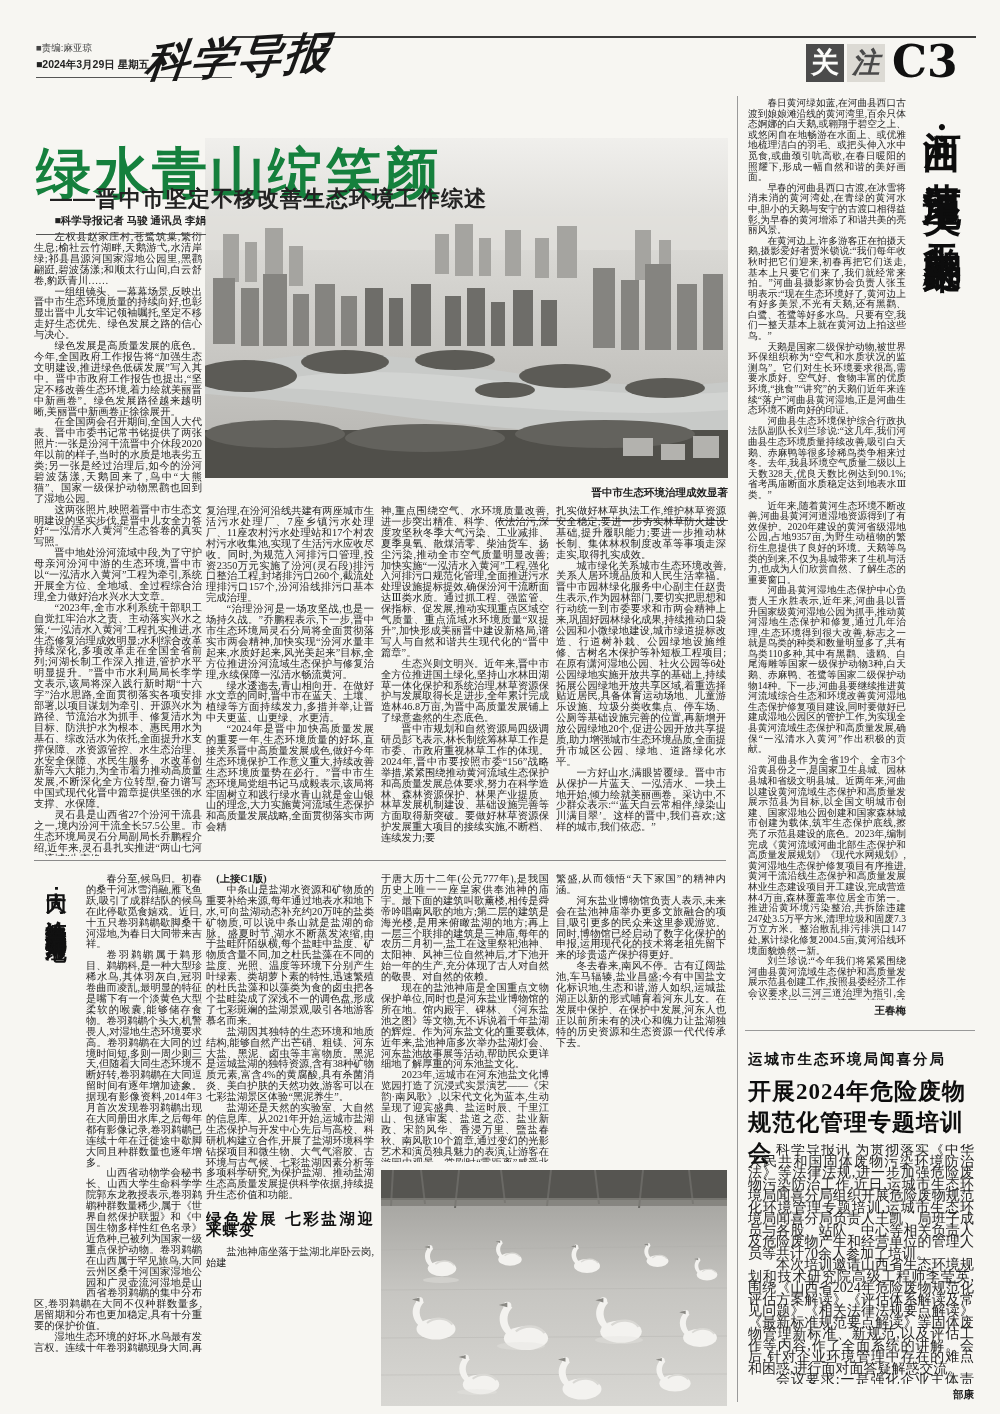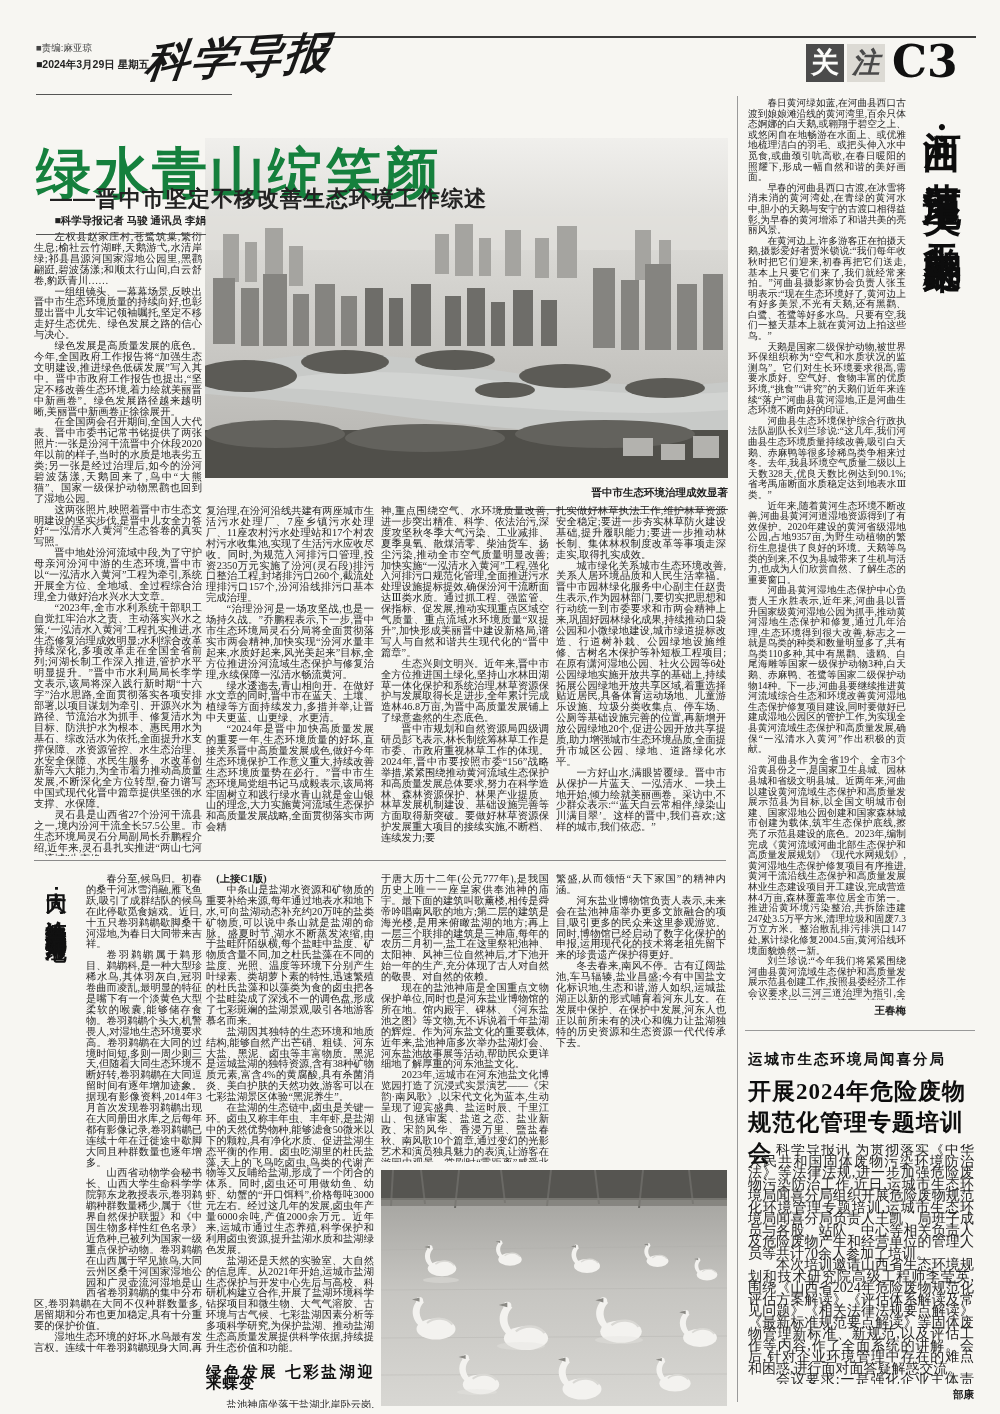--- a/index.html
+++ b/index.html
@@ -1,21 +1,21 @@
 <!DOCTYPE html>
 <html><head>
 <meta charset="utf-8">
 <style>
   html,body{margin:0;padding:0;background:#e9e8e5;}
   .page{position:relative;width:1000px;height:1414px;margin:0 auto;background:#f7f6f2;
         font-family:"Liberation Serif","DejaVu Serif",serif;color:#1c1c1c;overflow:hidden;}
   .abs{position:absolute;}
   
   .top-rule{left:232px;top:36px;width:744px;height:2px;background:#3c3c3c;}
-  .meta{left:36px;top:42px;width:196px;border-bottom:1.5px solid #555;padding-bottom:22px;
+  .meta{left:36px;top:42px;width:196px;border-bottom:1.5px solid #555;padding-bottom:5px;
         font-family:"Liberation Sans",sans-serif;}
   .meta .l1{font-size:9.5px;color:#444;}
   .meta .l2{font-size:10.5px;font-weight:bold;color:#222;margin-top:3px;}
   .masthead{left:146px;top:28px;font-family:"DejaVu Serif",serif;font-style:italic;font-weight:bold;
         font-size:44px;color:#181818;transform:skewX(-10deg) rotate(-3deg);letter-spacing:2px;}
   .focus-box{width:38px;height:38px;top:44px;display:flex;align-items:center;justify-content:center;
         font-family:"Liberation Sans",sans-serif;font-weight:bold;font-size:28px;}
   .focus-a{left:806px;background:#4b4b4b;color:#fbfbf9;}
   .focus-b{left:847px;background:#dcdad4;color:#4a4a4a;font-family:"DejaVu Serif",serif;font-style:italic;}
   .pageno{left:892px;top:36px;font-family:"DejaVu Serif",serif;font-weight:bold;font-size:44px;color:#111;}
@@ -23,21 +23,21 @@
   .headline{left:36px;top:100px;font-family:"Liberation Sans","DejaVu Sans",sans-serif;
         font-weight:900;font-size:55px;letter-spacing:3px;color:#15803d;z-index:3;}
   .subtitle{left:50px;top:184px;font-family:"Liberation Sans",sans-serif;font-weight:700;
         font-size:22px;letter-spacing:1px;color:#222;z-index:3;}
   .byline{left:36px;top:214px;width:170px;font-family:"Liberation Sans",sans-serif;font-weight:bold;
         font-size:10.5px;color:#222;border-bottom:1px solid #555;padding-bottom:6px;z-index:3;text-align:right;}
   .photo{overflow:hidden;background:#cfcecb;}
   .photo svg{display:block;width:100%;height:100%;}
   .photo-city{left:205px;top:138px;width:523px;height:340px;z-index:1;}
   .caption{left:498px;top:486px;width:230px;text-align:right;font-weight:bold;font-size:10.5px;
-        color:#222;border-bottom:1px solid #444;padding-bottom:9px;}
+        color:#222;border-bottom:1px solid #444;padding-bottom:20px;}
   
   .col{position:absolute;text-align:justify;font-size:10.3px;line-height:10.9px;color:#1f1f1f;overflow:hidden;}
   .col p{margin:0;text-indent:2em;}
   .col.cont p:first-child{text-indent:0;}
   .c1{left:34px;top:232px;width:168px;height:624px;}
   .c2{left:206px;top:506px;width:168px;height:350px;}
   .c3{left:381px;top:506px;width:168px;height:350px;}
   .c4{left:556px;top:506px;width:170px;height:350px;}
   .hrule-mid{left:34px;top:860px;width:692px;height:1px;background:#8a8a8a;}
   .vline{left:737px;top:96px;width:1px;height:1306px;background:#9a9a9a;}
@@ -198,21 +198,20 @@
     <p>卷羽鹈鹕属于鹈形目、鹈鹕科,是一种大型珍稀水鸟,其体羽灰白,冠羽卷曲而凌乱,最明显的特征是嘴下有一个淡黄色大型柔软的喉囊,能够储存食物。卷羽鹈鹕个头大,机警畏人,对湿地生态环境要求高。卷羽鹈鹕在大同的过境时间短,多则一周少则三天,但随着大同生态环境不断好转,卷羽鹈鹕在大同逗留时间有逐年增加迹象。据现有影像资料,2014年3月首次发现卷羽鹈鹕出现在大同册田水库,之后每年都有影像记录,卷羽鹈鹕已连续十年在迁徙途中歇脚大同且种群数量也逐年增多。</p>
     <p>山西省动物学会秘书长、山西大学生命科学学院郭东龙教授表示,卷羽鹈鹕种群数量稀少,属于《世界自然保护联盟》和《中国生物多样性红色名录》近危种,已被列为国家一级重点保护动物。卷羽鹈鹕在山西属于罕见旅鸟,大同云州区桑干河国家湿地公园和广灵壶流河湿地是山西省卷羽鹈鹕的集中分布区,卷羽鹈鹕在大同不仅种群数量多,居留期和分布也更加稳定,具有十分重要的保护价值。</p>
     <p>湿地生态环境的好坏,水鸟最有发言权。连续十年卷羽鹈鹕现身大同,再次证实大同桑干河湿地生态修复和生态保护成效显著。</p>
 
   </div>
 
   <div class="col sl1">
     <p class="note">(上接C1版)</p>
     <p>中条山是盐湖水资源和矿物质的重要补给来源,每年通过地表水和地下水,可向盐湖动态补充约20万吨的盐类矿物质,可以说中条山就是盐湖的命脉。盛夏时节,湖水不断蒸发浓缩,由于盐畦阡陌纵横,每个盐畦中盐度、矿物质含量不同,加之杜氏盐藻在不同的盐度、光照、温度等环境下分别产生叶绿素、类胡萝卜素的特性,迅速繁殖的杜氏盐藻和以藻类为食的卤虫把各个盐畦染成了深浅不一的调色盘,形成了七彩斑斓的盐湖景观,吸引各地游客慕名而来。</p>
     <p>盐湖因其独特的生态环境和地质结构,能够自然产出芒硝、粗镁、河东大盐、黑泥、卤虫等丰富物质。黑泥是运城盐湖的独特资源,含有38种矿物质元素,富含4%的黄腐酸,具有杀菌消炎、美白护肤的天然功效,游客可以在七彩盐湖景区体验“黑泥养生”。</p>
-    <p>在盐湖的生态链中,卤虫是关键一环。卤虫又称丰年虫、丰年虾,是盐湖中的天然优势物种,能够滤食50微米以下的颗粒,具有净化水质、促进盐湖生态平衡的作用。卤虫吃湖里的杜氏盐藻,天上的飞鸟吃卤虫,鸟类的代谢产物等又反哺给盐湖,形成了一个闭合的体系。同时,卤虫还可用做幼鱼、幼虾、幼蟹的“开口饵料”,价格每吨3000元左右。经过这几年的发展,卤虫年产量6000余吨,产值2000余万元。近年来,运城市通过生态养殖,科学保护和利用卤虫资源,提升盐湖水质和盐湖绿色发展。</p>
     <p>盐湖还是天然的实验室、大自然的信息库。从2021年开始,运城市盐湖生态保护与开发中心先后与高校、科研机构建立合作,开展了盐湖环境科学钻探项目和微生物、大气气溶胶、古环境与古气候、七彩盐湖因素分析等多项科学研究,为保护盐湖、推动盐湖生态高质量发展提供科学依据,持续提升生态价值和功能。</p>
     <h3 class="sl-subhead">绿色发展 七彩盐湖迎来蝶变</h3>
     <p>盐池神庙坐落于盐湖北岸卧云岗,始建</p>
   </div>
   <div class="col sl2 cont">
     <p>于唐大历十二年(公元777年),是我国历史上唯一一座皇家供奉池神的庙宇。最下面的建筑叫歌薰楼,相传是舜帝吟唱南风歌的地方;第二层的建筑是海光楼,是用来俯瞰盐湖的地方;再上一层三个联排的建筑是三神庙,每年的农历二月初一,盐工在这里祭祀池神、太阳神、风神三位自然神后,才下池开始一年的生产,充分体现了古人对自然的敬畏、对自然的依赖。</p>
     <p>现在的盐池神庙是全国重点文物保护单位,同时也是河东盐业博物馆的所在地。馆内殿宇、碑林、《河东盐池之图》等文物,无不诉说着千年盐湖的辉煌。作为河东盐文化的重要载体,近年来,盐池神庙多次举办盐湖灯会、河东盐池故事展等活动,帮助民众更详细地了解厚重的河东池盐文化。</p>
     <p>2023年,运城市在河东池盐文化博览园打造了沉浸式实景演艺——《宋韵·南风歌》,以宋代文化为蓝本,生动呈现了迎宾盛典、盐运时辰、千里江山、包拯审案、盐道之恋、盐业新政、宋韵风华、香浸万里、盬盐春秋、南风歌10个篇章,通过变幻的光影艺术和演员独具魅力的表演,让游客在游园中观景、赏剧时“零距离”感受北宋时期盐运业之</p>
   </div>
   <div class="col sl3 cont">

